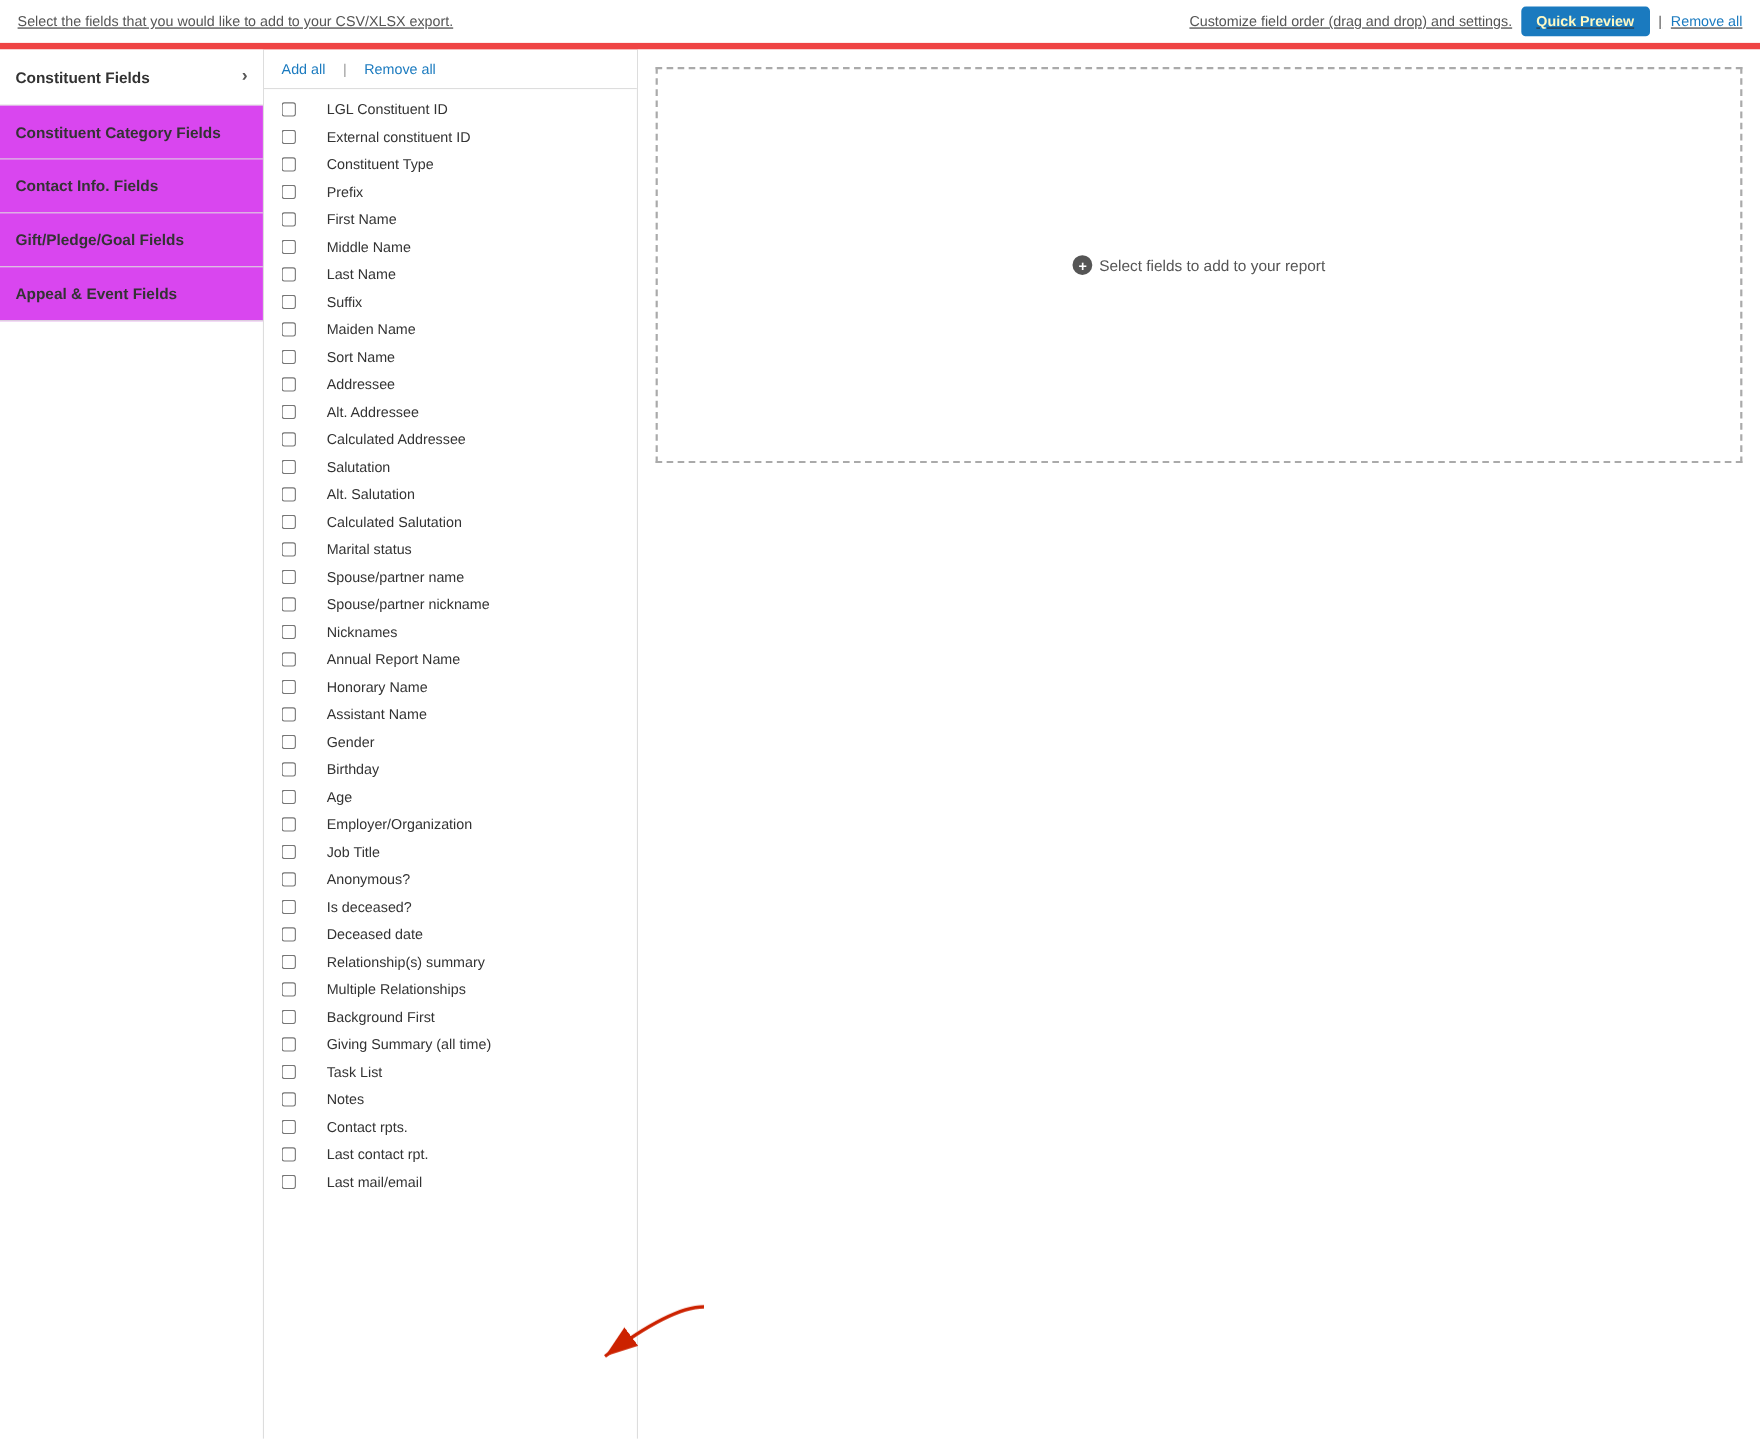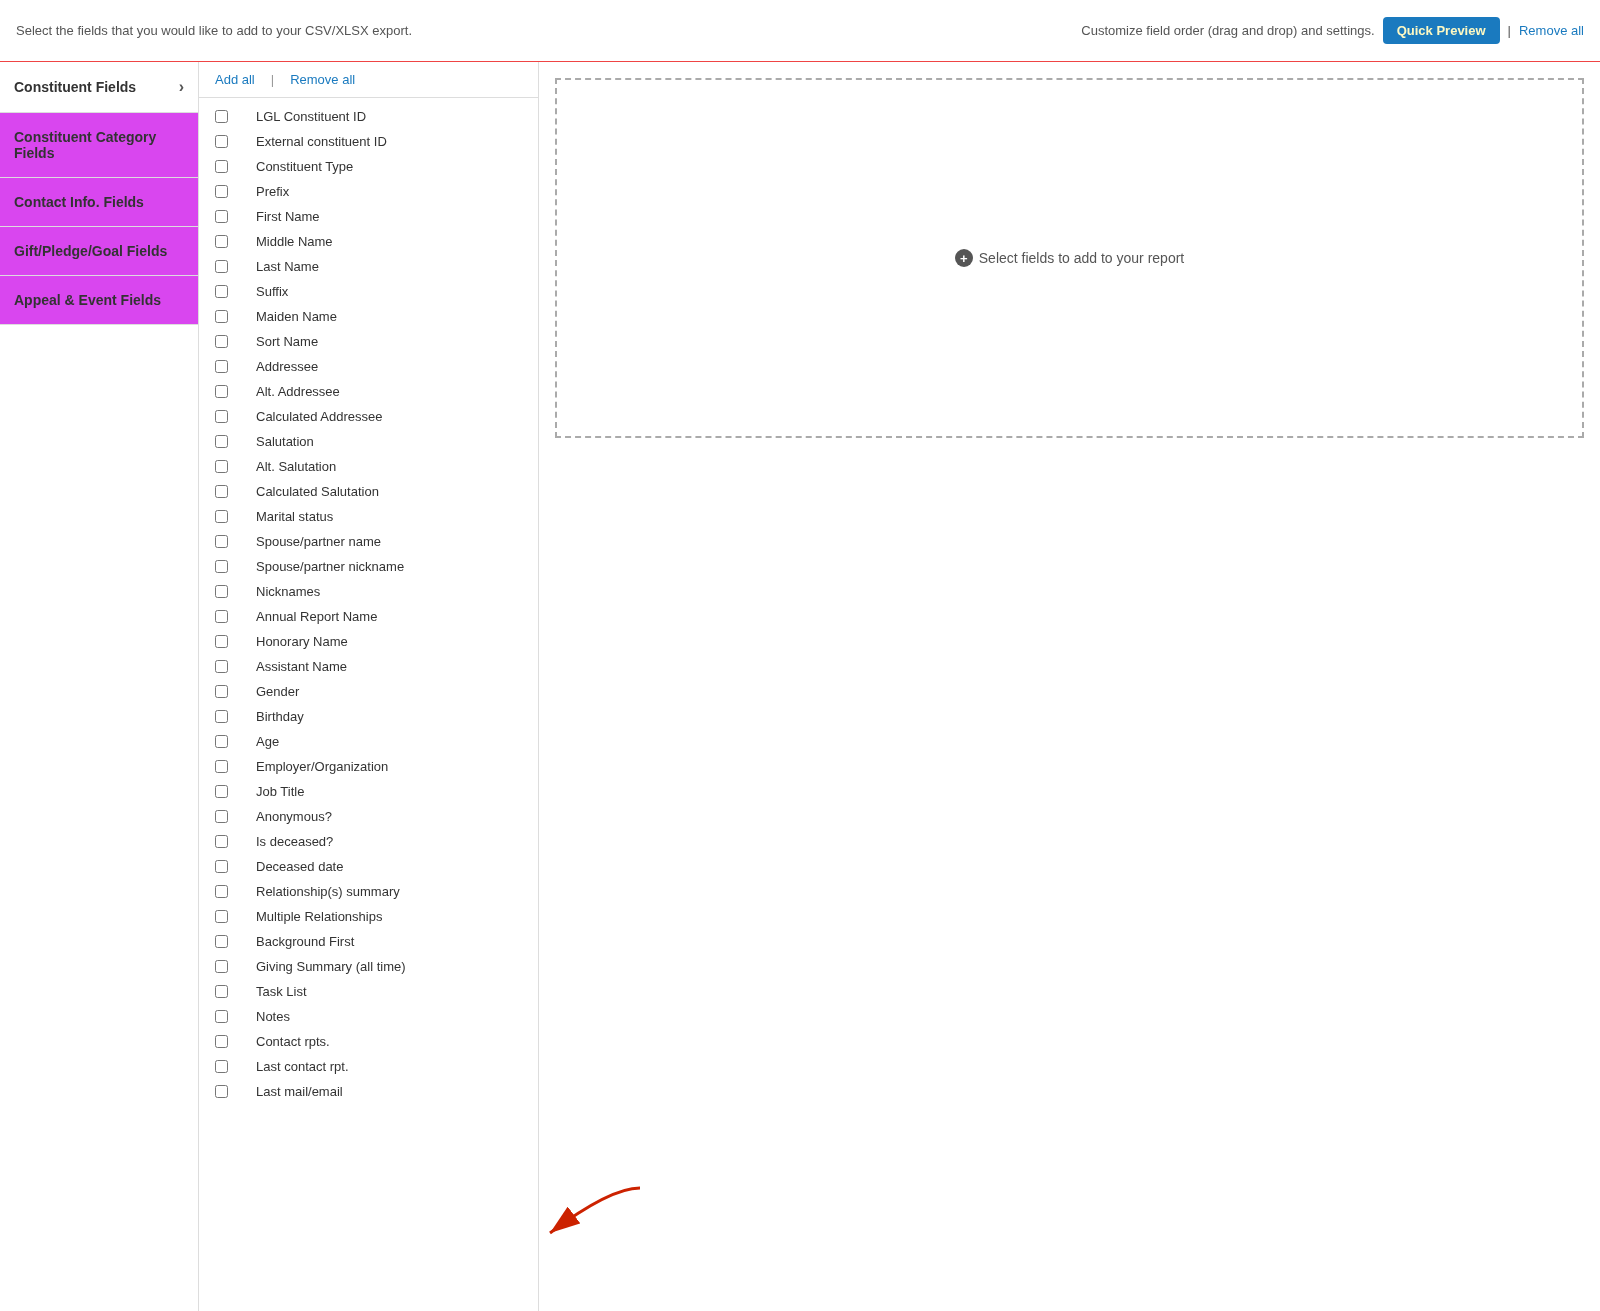--- a/index.html
+++ b/index.html
@@ -2,23 +2,24 @@
 <html><head>
   <meta charset="utf-8">
   <style>
     * { box-sizing: border-box; margin: 0; padding: 0; }
     body { font-family: Arial, Helvetica, sans-serif; font-size: 14px; color: #333; background: #fff; }
 
     .top-bar {
       display: flex;
       align-items: center;
       justify-content: space-between;
-      padding: 17px 16px;
-      border-bottom: 1px solid #ef4444;
+      padding: 6px 16px;
+      border-bottom: 6px solid #ef4444;
       background: #fff;
+      text-decoration: underline;
     }
     .top-bar-left {
       color: #555;
       font-size: 13px;
     }
     .top-bar-right {
       display: flex;
       align-items: center;
       gap: 8px;
       font-size: 13px;
@@ -40,21 +41,21 @@
       cursor: pointer;
     }
 
     .main-layout {
       display: flex;
       height: calc(100vh - 48px);
     }
 
     
     .sidebar {
-      width: 199px;
+      width: 240px;
       border-right: 1px solid #ddd;
       flex-shrink: 0;
     }
     .sidebar-item {
       display: flex;
       align-items: center;
       justify-content: space-between;
       padding: 16px 14px;
       border-bottom: 1px solid #ddd;
       font-weight: bold;

